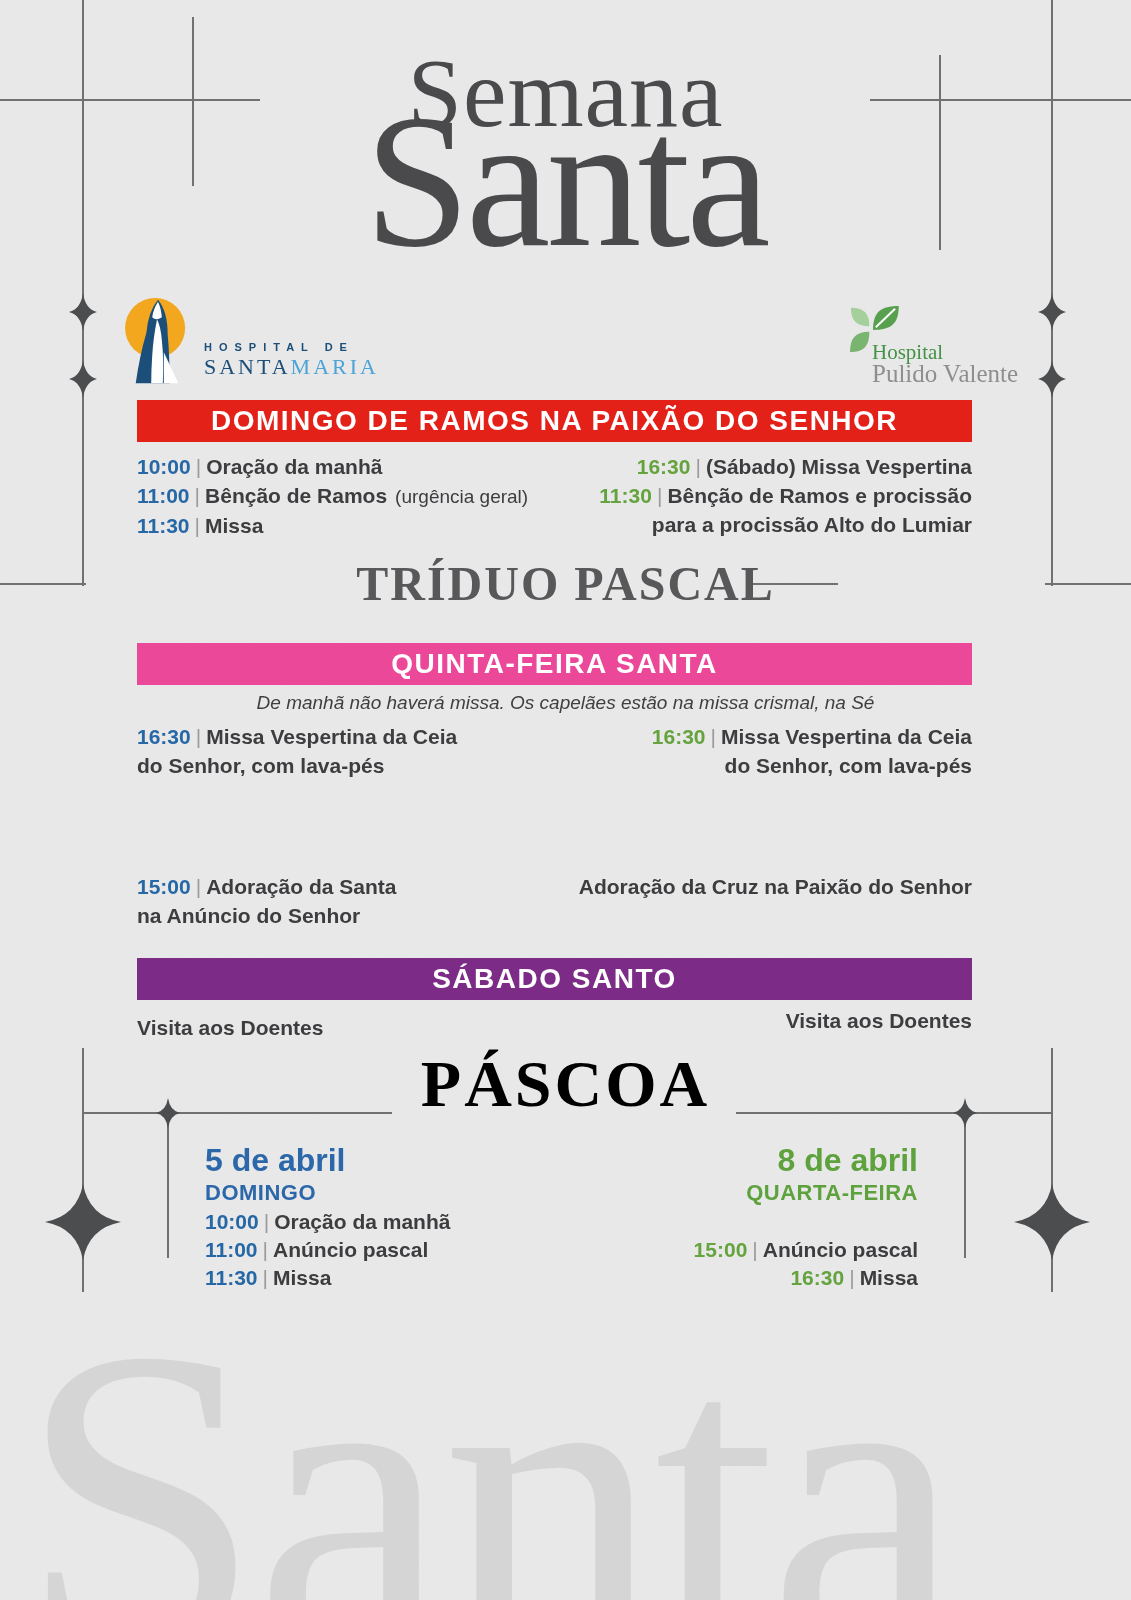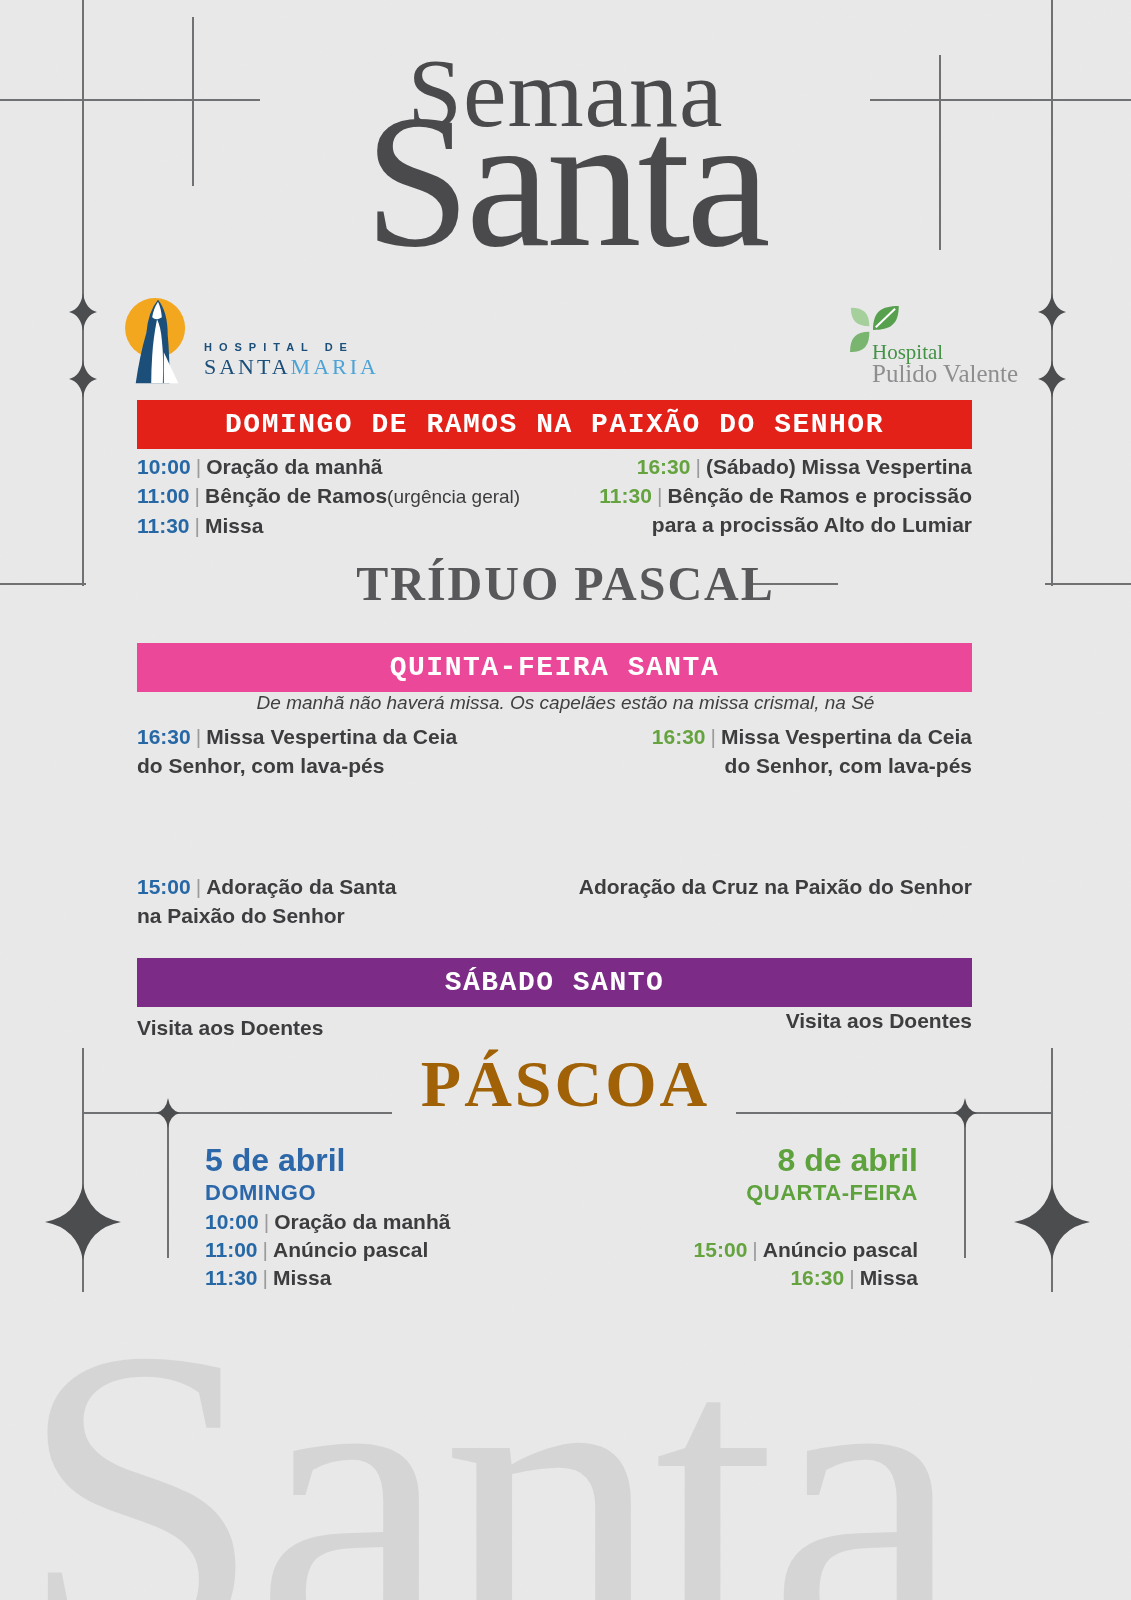--- a/index.html
+++ b/index.html
@@ -38,44 +38,44 @@
   .sm-name .dk { color:#1b4e79; }
   .sm-name .lt { color:#4da3d6; }
   .logo-pv { position:absolute; top:304px; left:845px; }
   .logo-pv svg { width:56px; height:46px; position:absolute; left:0; top:2px; }
   .pv-text { margin-left:27px; margin-top:38px; font-family:"Liberation Serif", serif; }
   .pv1 { font-size:21px; color:#449246; line-height:20px; }
   .pv2 { font-size:25px; color:#8e8e90; line-height:24px; }
 
   
   .banner {
-    position:absolute; left:137px; width:835px; height:49px;
+    position:absolute; left:137px; width:835px; height:42px;
     display:flex; align-items:center; justify-content:center;
-    color:#ffffff; font-family:Liberation Mono, monospace; font-weight:700;
+    color:#ffffff; font-family:Liberation Sans, sans-serif; font-weight:700;
     font-size:28px; letter-spacing:1.5px; white-space:nowrap;
   }
   .b-red { background:#e32119; }
   .b-orange { background:#ec4899; }
   .b-purple { background:#7c2b87; }
 
   
   .center-head { position:absolute; left:0; width:100%; text-align:center;
     font-family:"Liberation Serif", serif; font-weight:700; }
   .triduo { top:556px; font-size:48px; letter-spacing:2px; color:#58585a; }
-  .pascoa { top:1046px; font-size:66px; letter-spacing:3px; color:#a16207; }
+  .pascoa { top:1046px; font-size:66px; letter-spacing:3px; color:#000000; }
 
   
   .sched { position:absolute; font-size:21px; line-height:29px; font-weight:700; color:#3d3d3f; }
   .col-l { left:137px; text-align:left; }
   .col-r { right:159px; text-align:right; }
   .time { font-weight:700; }
   .t-blue { color:#2667a5; }
   .t-green { color:#64a33e; }
   .sep { color:#9b9b9d; font-weight:400; padding:0 5px; }
-  .note { font-weight:400; font-size:19px; margin-left:0; }
+  .note { font-weight:400; font-size:19px; margin-left:8px; }
   .note:empty { display:none; }
   .italic-note {
     position:absolute; top:692px; left:0; width:100%; text-align:center;
     font-style:italic; font-size:19px; font-weight:400; color:#3f3f41;
   }
   .visita { position:absolute; font-size:21px; font-weight:700; color:#3d3d3f; }
 
   
   .easter { position:absolute; top:1142px; font-size:21px; line-height:28px; font-weight:700; }
   .e-left { left:205px; text-align:left; }
@@ -187,21 +187,21 @@
     <div>do Senhor, com lava-pés</div>
   </div>
   <div class="sched col-r" style="top:722px;">
     <div><span class="time t-green">16:30</span><span class="sep">|</span><span>Missa Vespertina da Ceia</span></div>
     <div>do Senhor, com lava-pés</div>
   </div>
 
 
   <div class="sched col-l" style="top:872px;">
     <div><span class="time t-blue">15:00</span><span class="sep">|</span><span>Adoração da Santa</span></div>
-    <div>na Paixão do Senhor</div>
+    <div>na Anúncio do Senhor</div>
   </div>
   <div class="sched col-r" style="top:872px;">
     <div>Adoração da Cruz na Paixão do Senhor</div>
   </div>
 
   <div class="banner b-purple" style="top:958px;">SÁBADO SANTO</div>
   <div class="visita" style="top:1016px; left:137px;">Visita aos Doentes</div>
   <div class="visita" style="top:1009px; right:159px;">Visita aos Doentes</div>
 
   <div class="center-head pascoa">PÁSCOA</div>

